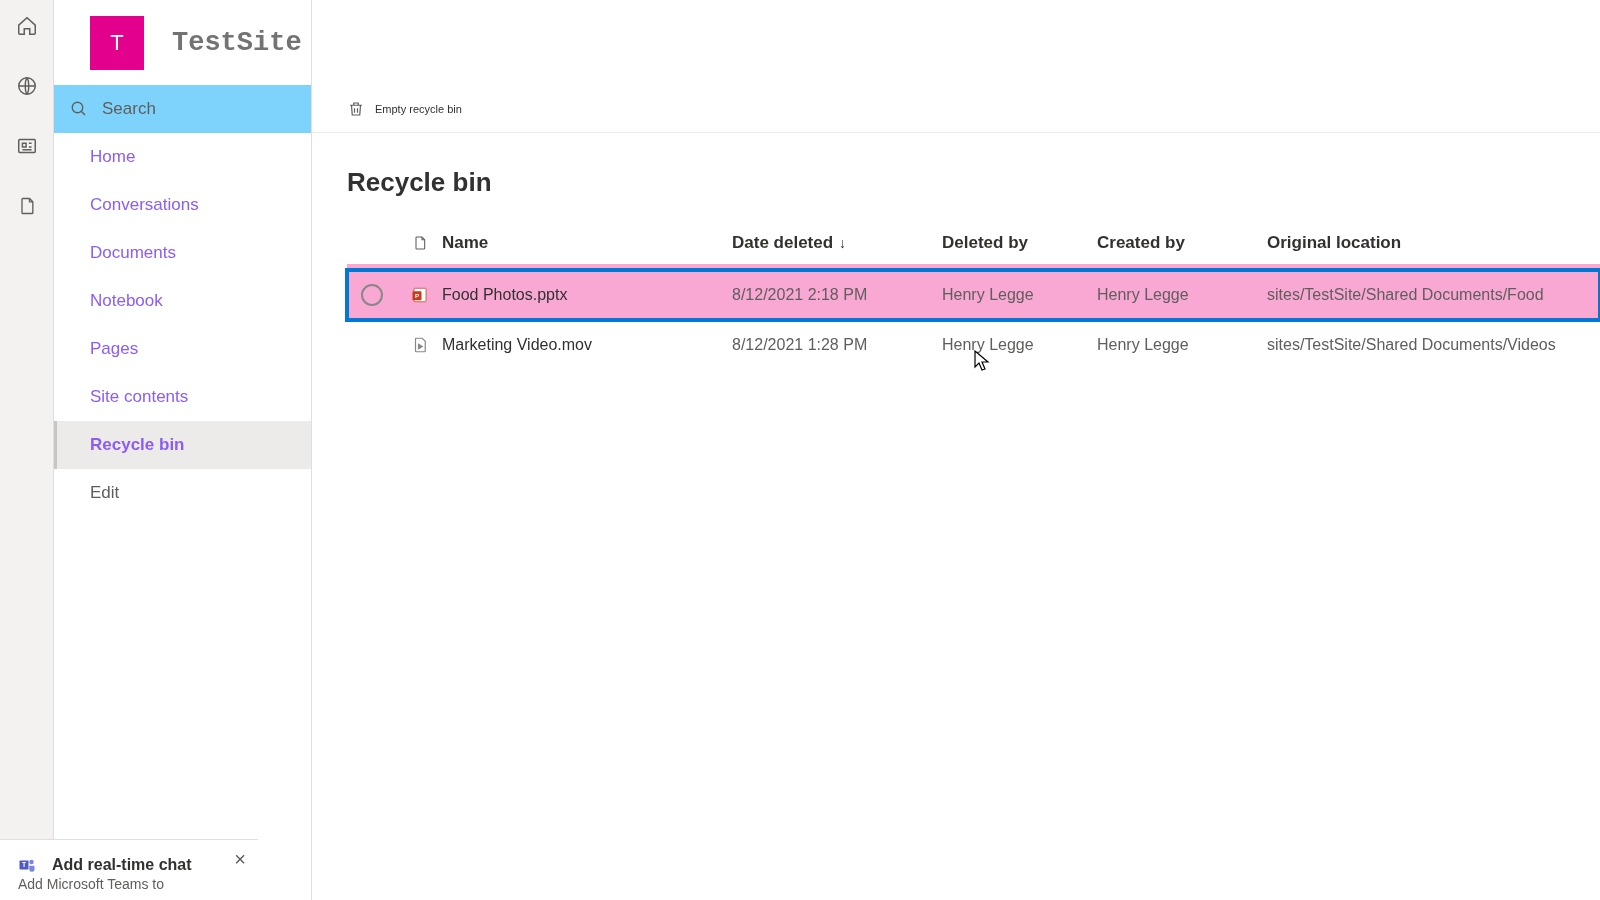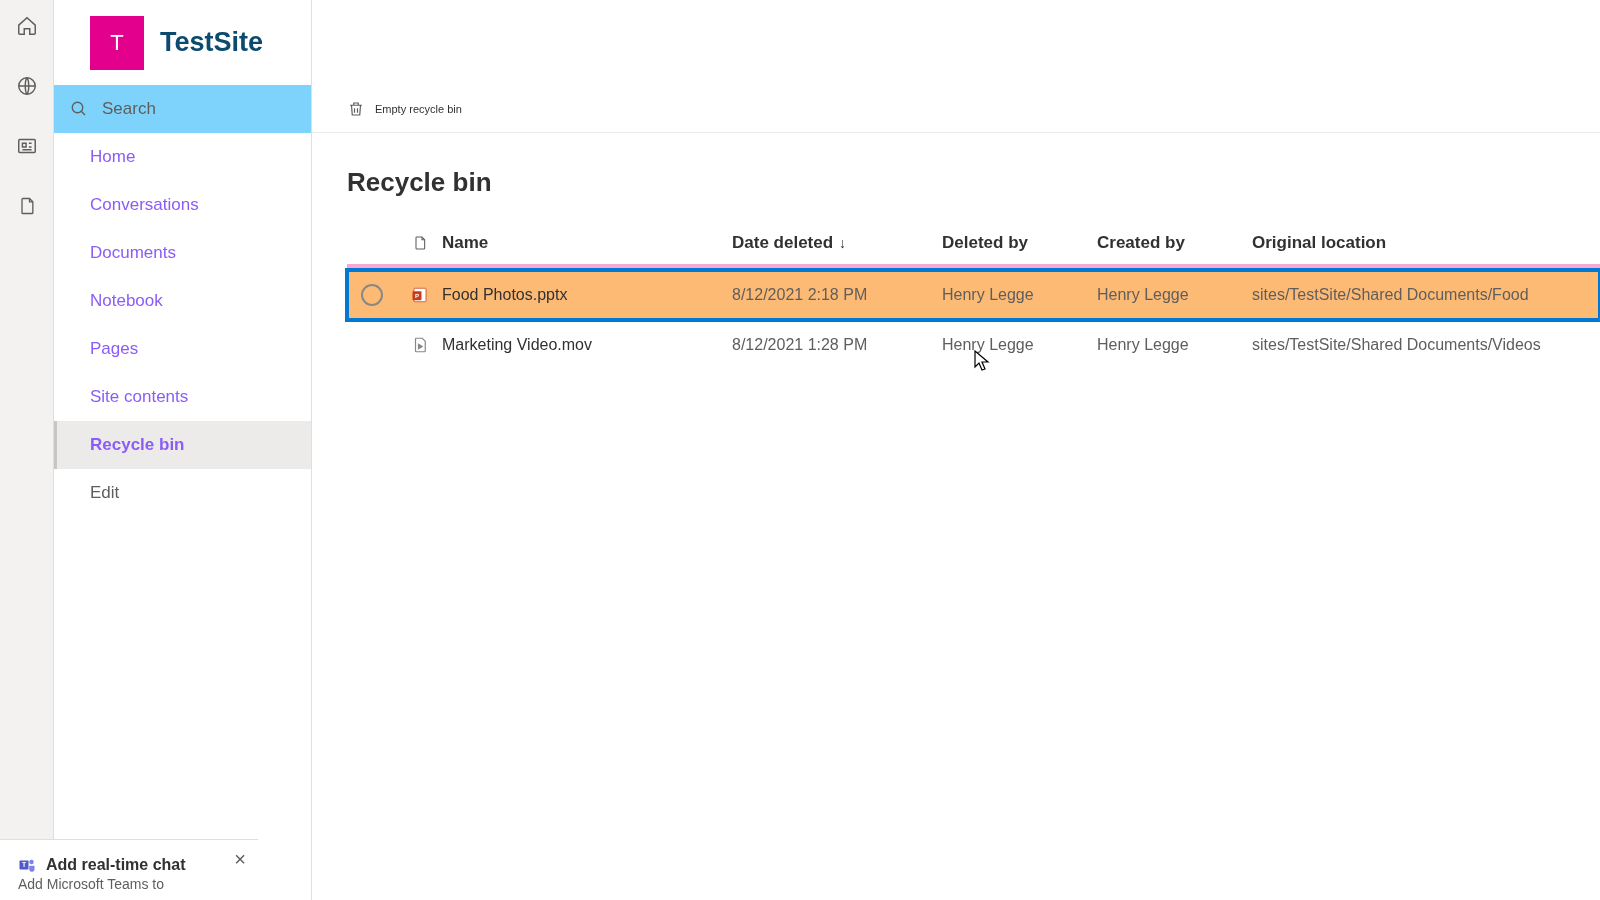--- a/index.html
+++ b/index.html
@@ -53,22 +53,23 @@
       display: flex;
       align-items: center;
       justify-content: center;
       font-size: 22px;
       font-weight: 400;
       margin-left: 36px;
     }
     .site-title {
       font-size: 27px;
       font-weight: 600;
-      color: #0c4a6e;
-      margin-left: 16px;
+      color: #737373;
+      margin-left: 28px;
+      font-family: Liberation Mono, monospace;
     }
     .search-box {
       display: flex;
       align-items: center;
       height: 48px;
       padding-left: 16px;
       background: #7dd3fc;
       color: #605e5c;
       font-size: 17px;
       gap: 14px;
@@ -144,29 +145,29 @@
       display: flex;
       align-items: center;
       height: 50px;
       font-size: 16px;
       color: #605e5c;
       position: relative;
     }
     .trow.highlighted {
       outline: 4px solid #0078d4;
       outline-offset: -2px;
-      background: #fdba74;
+      background: #f9a8d4;
     }
     .col-check { width: 50px; display: flex; justify-content: center; }
     .col-icon { width: 45px; display: flex; justify-content: center; }
     .col-name { width: 290px; color: #323130; }
     .col-date { width: 210px; }
     .col-deleted { width: 155px; }
     .col-created { width: 155px; }
-    .col-loc { flex: 1; white-space: nowrap; overflow: hidden; text-overflow: ellipsis; padding-right: 24px; }
+    .col-loc { flex: 1; white-space: nowrap; overflow: hidden; text-overflow: ellipsis; padding-right: 24px; margin-left: 15px; }
     .sort-arrow {
       font-size: 14px;
       margin-left: 6px;
     }
     .radio-circle {
       width: 22px;
       height: 22px;
       border: 2px solid #8a8886;
       border-radius: 50%;
     }
@@ -197,21 +198,21 @@
       position: absolute;
       right: 12px;
       top: 8px;
       font-size: 20px;
       color: #605e5c;
       cursor: pointer;
     }
     .teams-head {
       display: flex;
       align-items: flex-start;
-      gap: 10px;
+      gap: 16px;
       font-weight: 600;
       font-size: 16px;
       color: #323130;
     }
     .teams-sub {
       font-size: 14px;
       color: #605e5c;
       margin-top: 2px;
     }
   </style>

